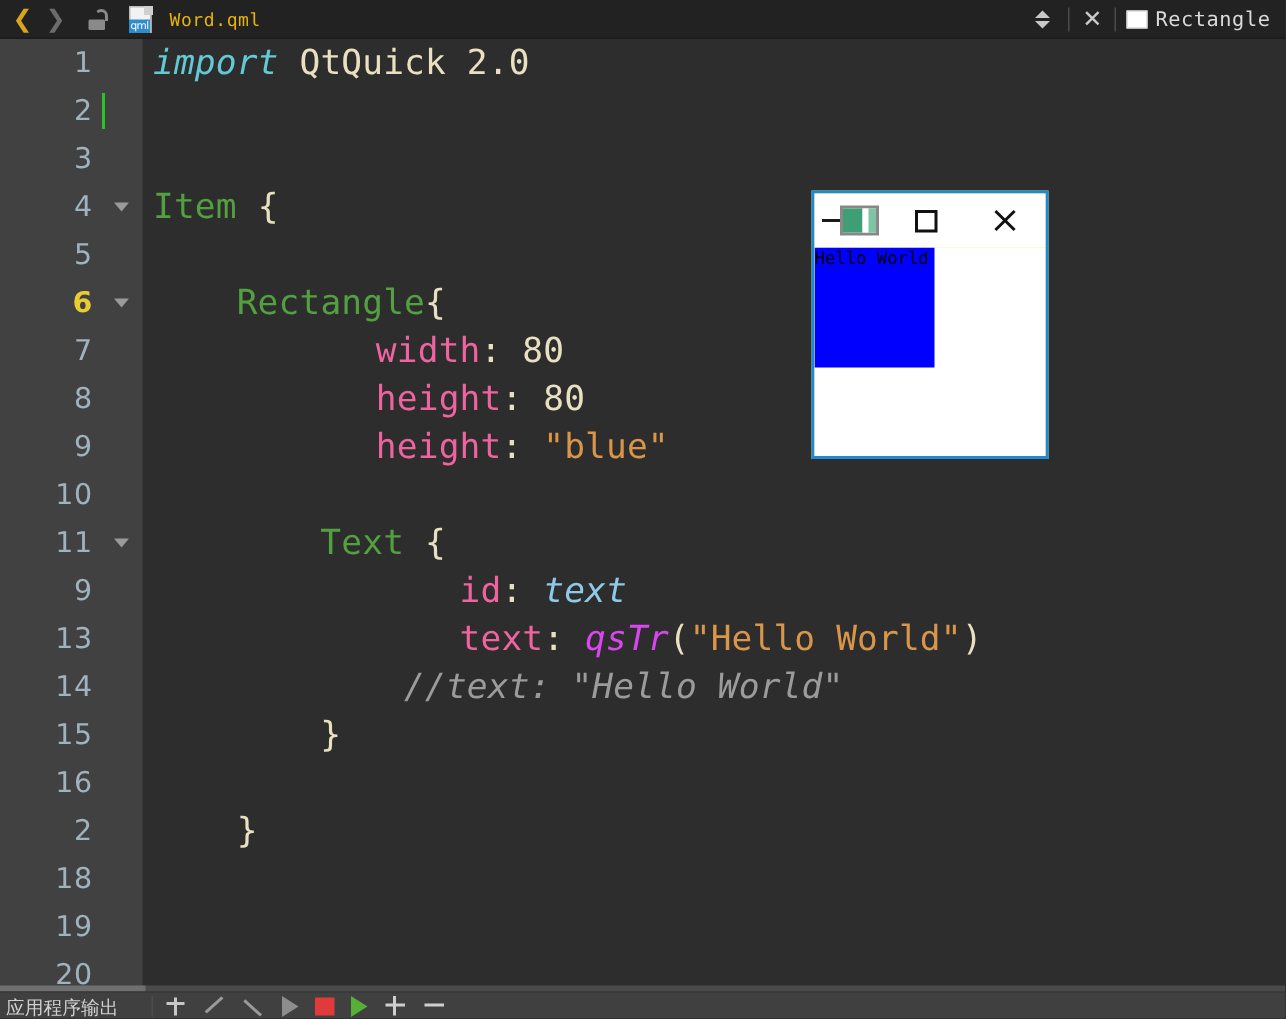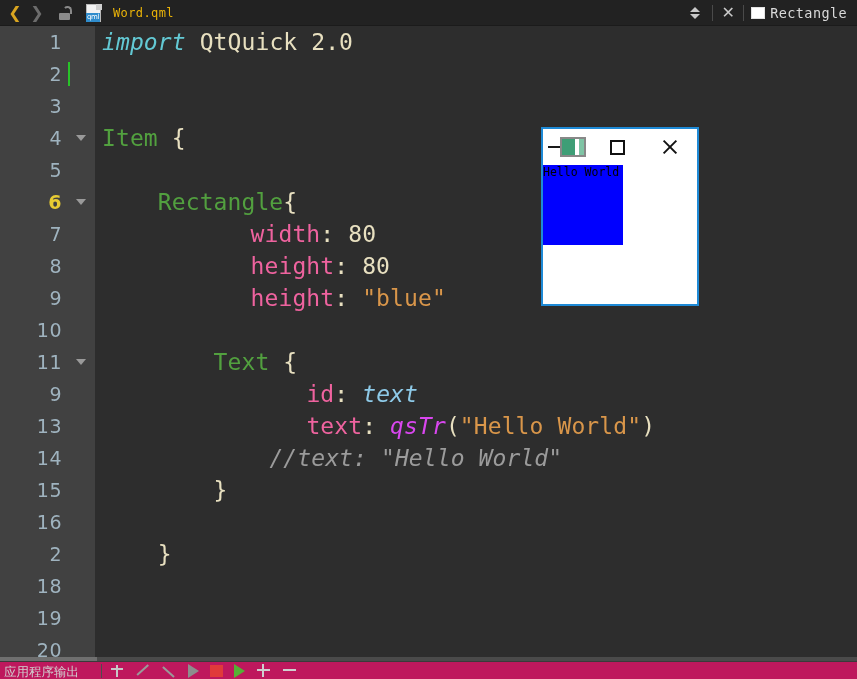--- a/index.html
+++ b/index.html
@@ -276,21 +276,21 @@
     color: #cfcfcf;
     font-family: "DejaVu Sans", sans-serif;
     font-size: 14.5px;
     letter-spacing: 0.2px;
   }
 
   
   .bottombar {
     position: absolute; left: 0; bottom: 0;
     width: 857px; height: 18px;
-    background: #be185d;
+    background: #404040;
     border-top: 1px solid #3a3a3a;
     display: flex; align-items: center;
   }
   .bb-label {
     color: #d0d0d0;
     font-family: "DejaVu Sans", sans-serif;
     font-size: 12.5px;
     padding-left: 4px;
     white-space: nowrap;
     overflow: hidden;

